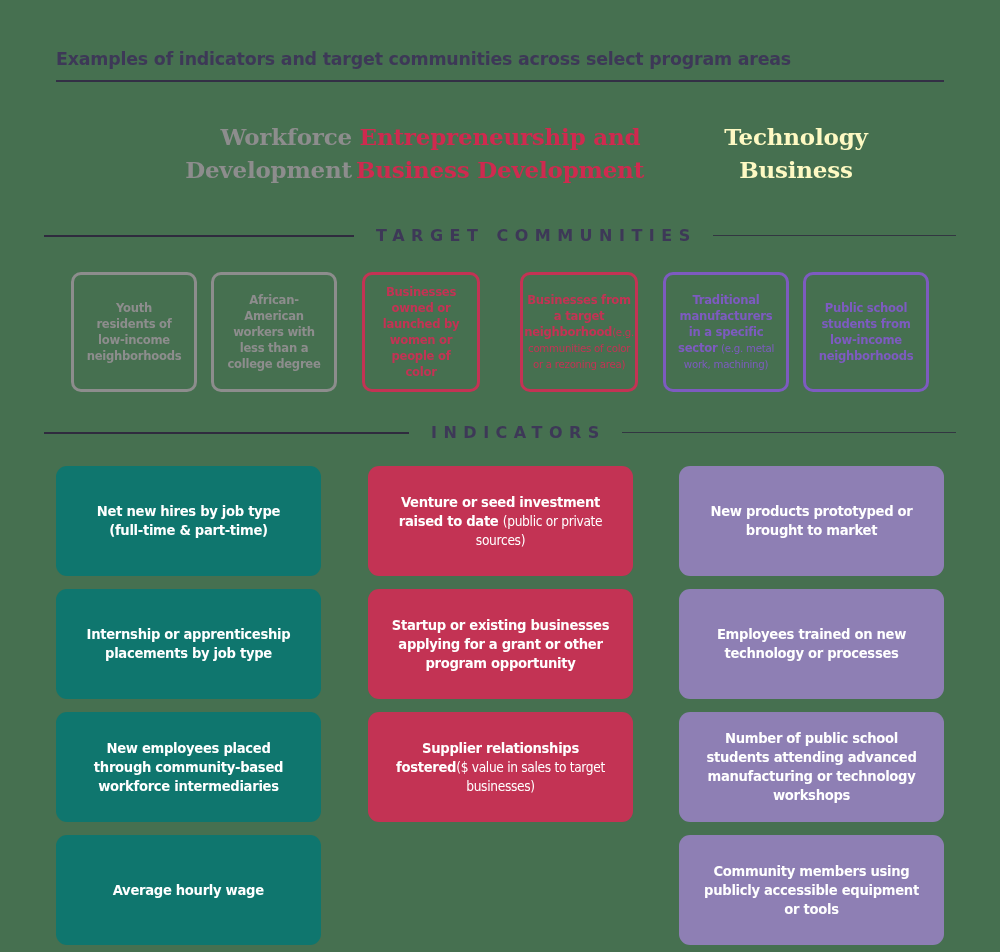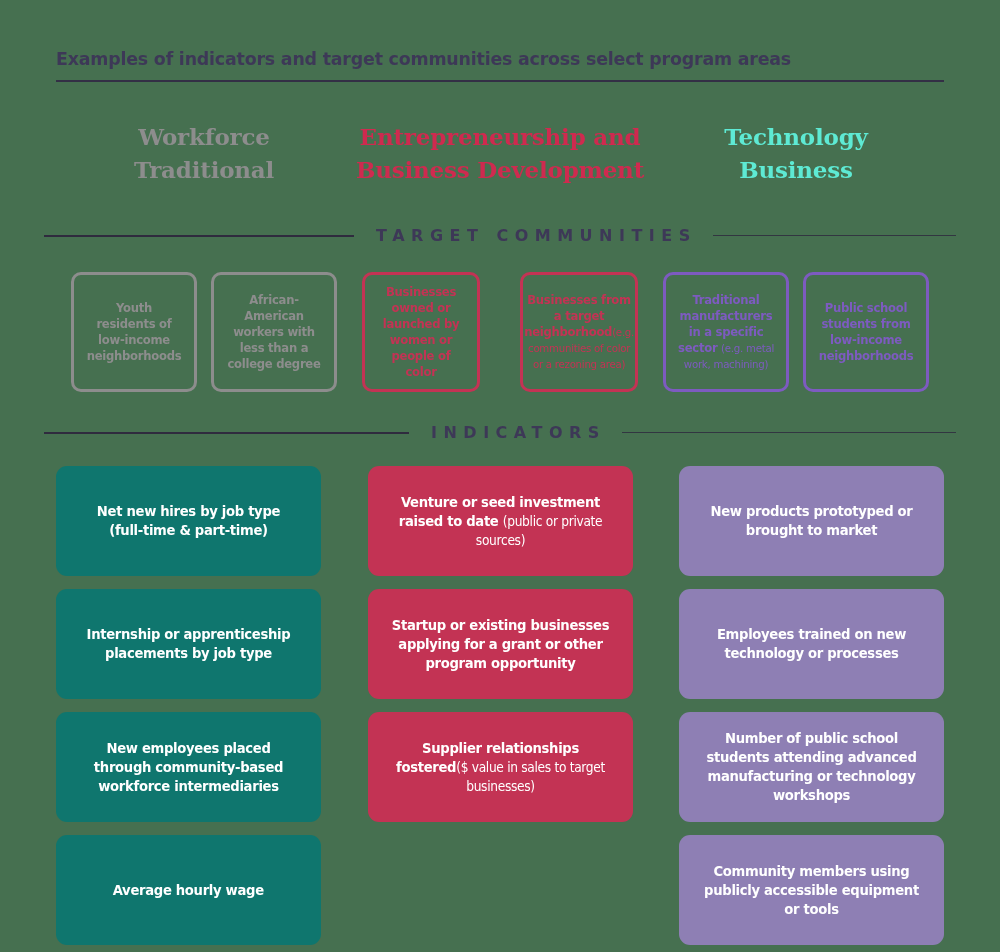--- a/index.html
+++ b/index.html
@@ -56,23 +56,23 @@
   }
   .col-header {
     width: 296px;
     text-align: center;
     font-family: "DejaVu Serif", serif;
     font-weight: bold;
     font-size: 23px;
     line-height: 33px;
     letter-spacing: -0.2px;
   }
-  .col-header.c1 { color: #8d8d8d; }
+  .col-header.c1 { color: #8d8d8d; text-align: right; }
   .col-header.c2 { color: #cf2a4f; }
-  .col-header.c3 { color: #5eead4; }
+  .col-header.c3 { color: #fef9c3; }
 
   
   .divider {
     position: absolute;
     left: 44px;
     width: 912px;
     display: flex;
     align-items: center;
   }
   .divider .rule-left {
@@ -197,21 +197,21 @@
 <div class="page">
 
   <div class="title-wrap">
     <div class="title">Examples of indicators and target communities across select program areas</div>
     <div class="title-rule"></div>
   </div>
 
   <div class="col-headers">
     <div class="col-header c1">
       <div>Workforce</div>
-      <div>Traditional</div>
+      <div>Development</div>
     </div>
     <div class="col-header c2">
       <div>Entrepreneurship and</div>
       <div>Business Development</div>
     </div>
     <div class="col-header c3">
       <div>Technology</div>
       <div>Business</div>
     </div>
   </div>

